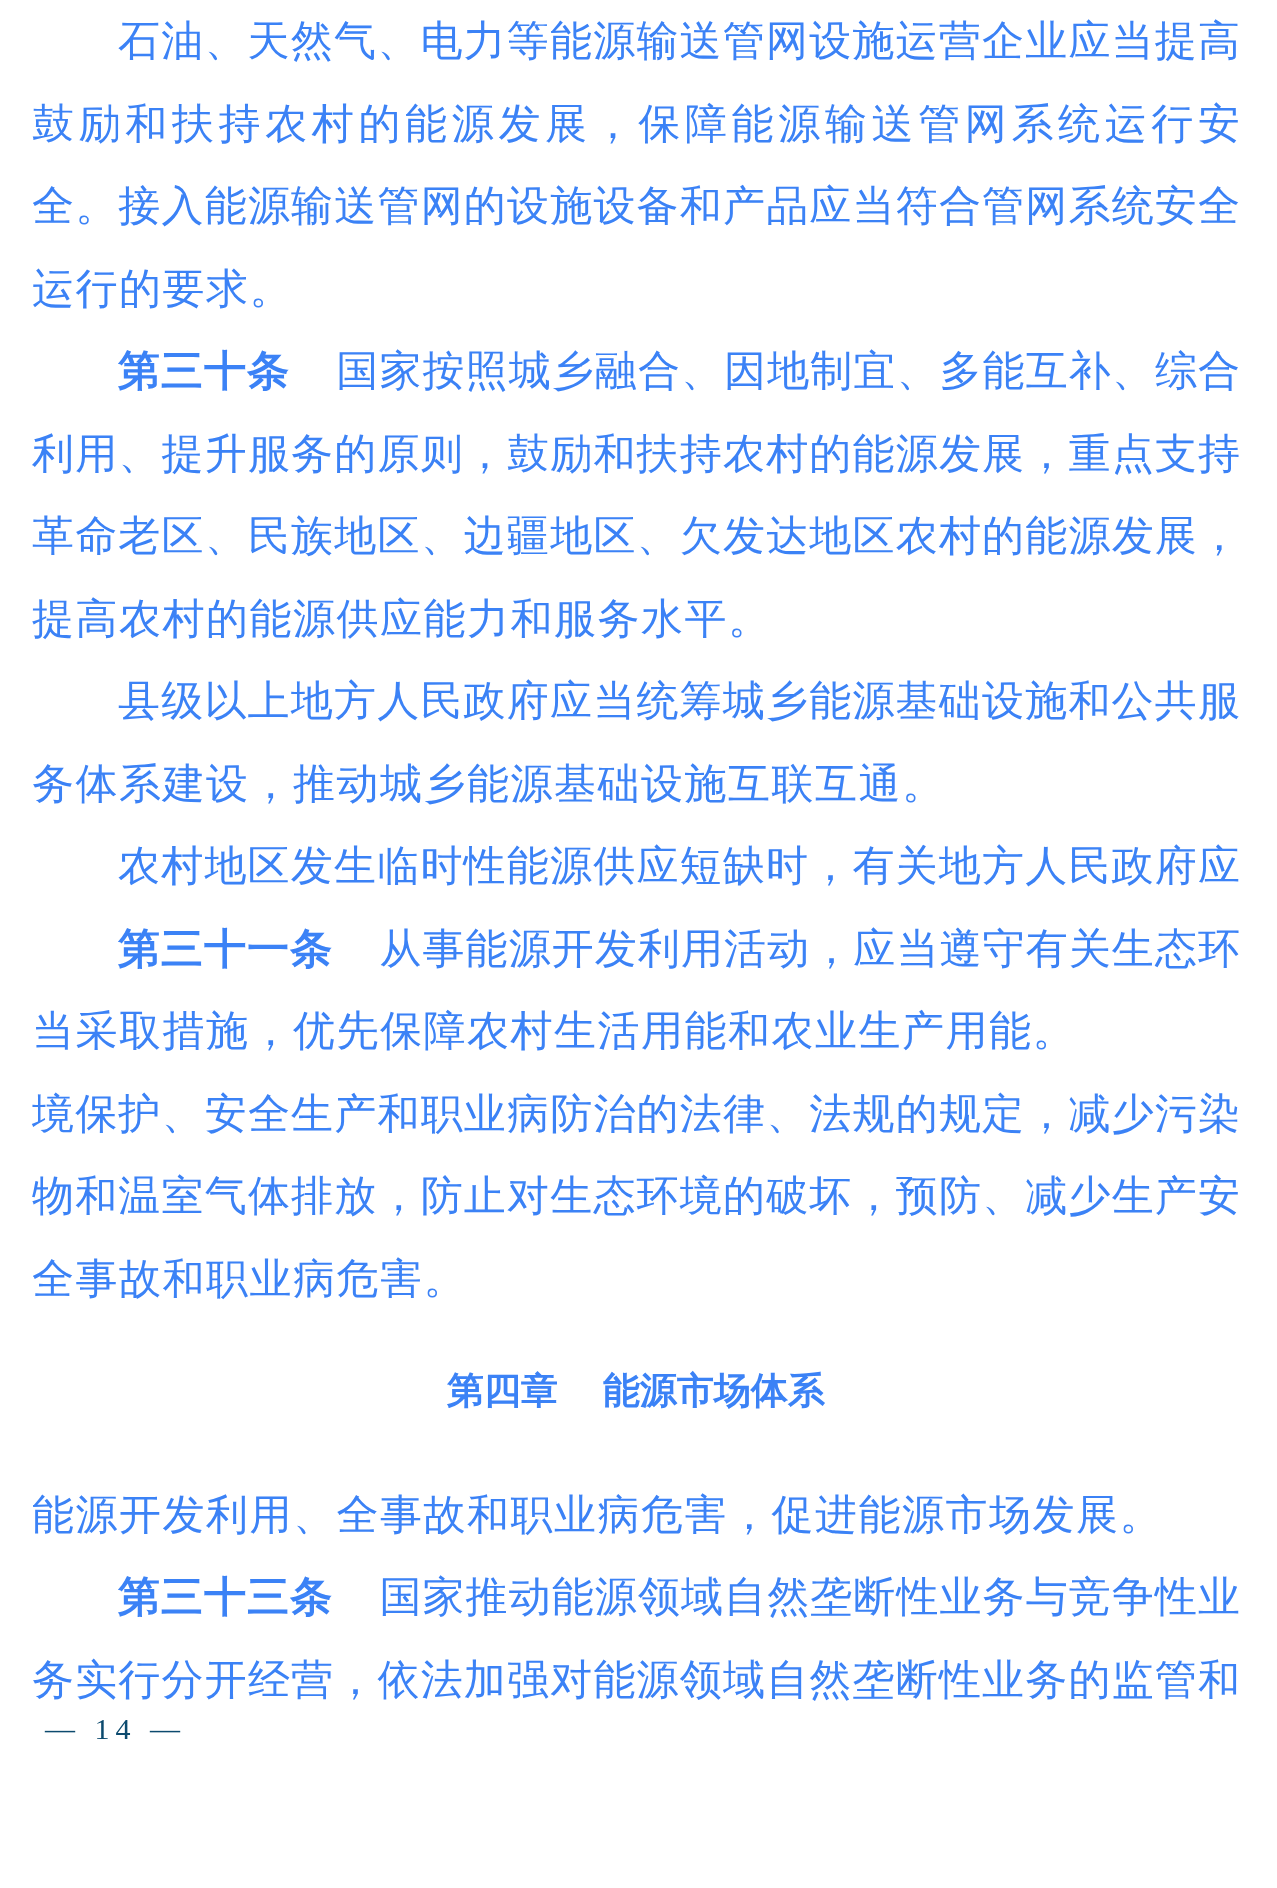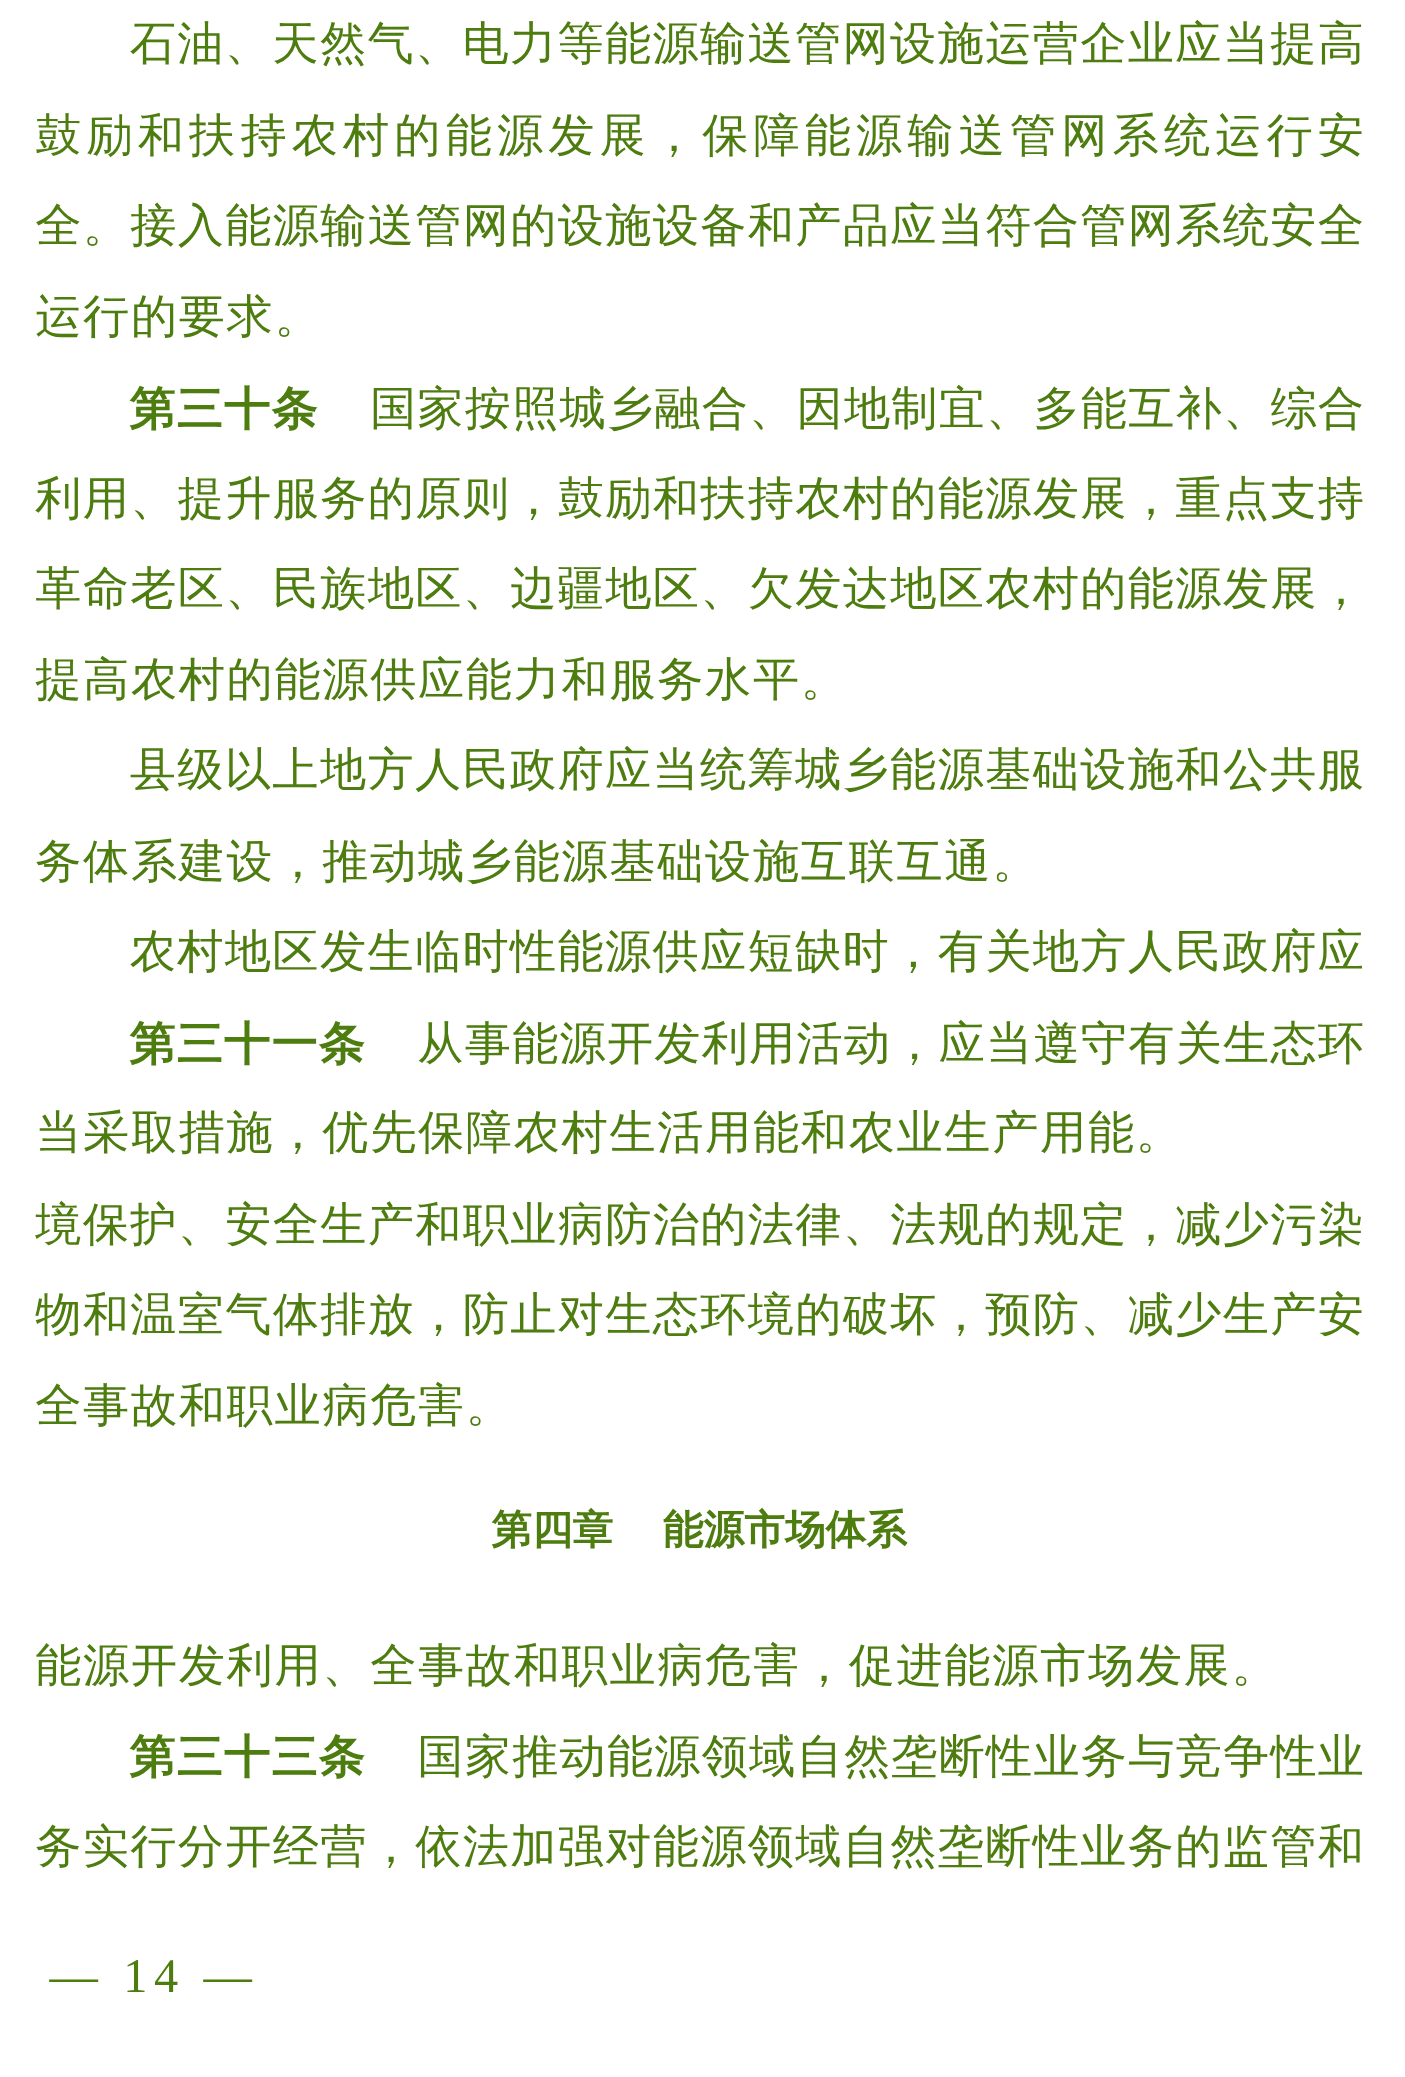--- a/index.html
+++ b/index.html
@@ -19,21 +19,21 @@
   .text-block {
     position: absolute;
     left: 32px;
     top: 0;
     width: 1208px;
   }
   .line {
     height: 82.5px;
     line-height: 82.5px;
     font-size: 42px;
-    color: #4d7c0f;
+    color: #3b82f6;
   }
   .line--justify,
   .line--indent-justify,
   .line--article {
     text-align: justify;
     text-align-last: justify;
     text-justify: inter-character;
   }
   .line--indent-justify,
   .line--article {
@@ -55,24 +55,24 @@
     font-family: "Liberation Sans", "DejaVu Sans", sans-serif;
     font-weight: 700;
     font-size: 37px;
   }
   .line--chapter .num {
     margin-right: 45px;
   }
   .footer {
     position: absolute;
     left: 45px;
-    top: 1771px;
-    font-size: 44px;
+    top: 1712px;
+    font-size: 30px;
     letter-spacing: 6px;
-    color: #4d7c0f;
+    color: #0c4a6e;
     font-family: "Liberation Serif", "DejaVu Serif", serif;
   }
 </style>
 </head>
 <body>
 
 <div class="page">
   <main class="text-block" id="doc-body">
       <div class="line line--indent-justify">石油、天然气、电力等能源输送管网设施运营企业应当提高</div>
       <div class="line line--justify">鼓励和扶持农村的能源发展，保障能源输送管网系统运行安</div>

